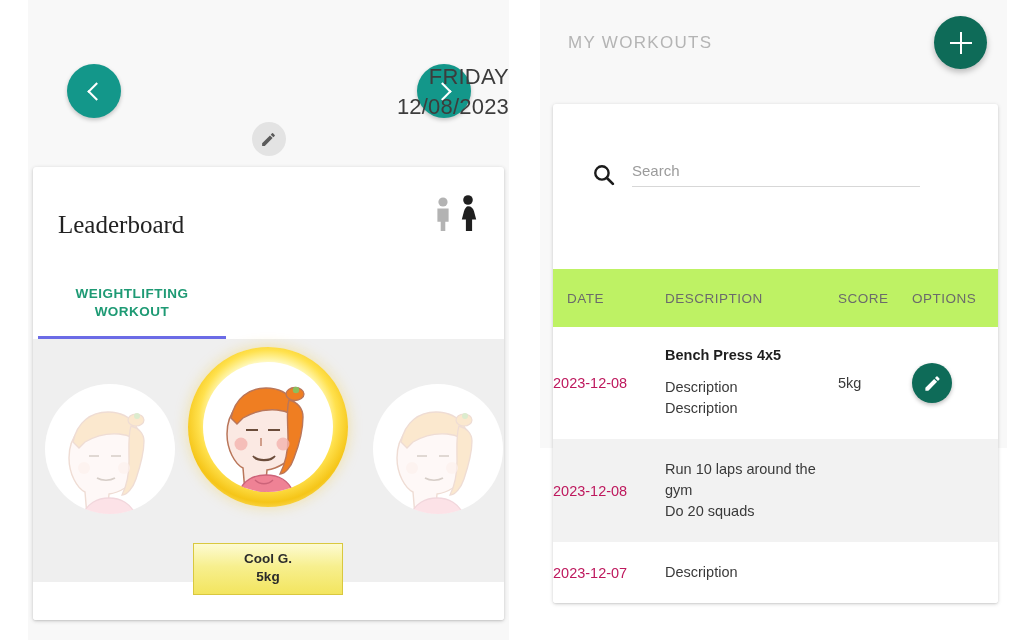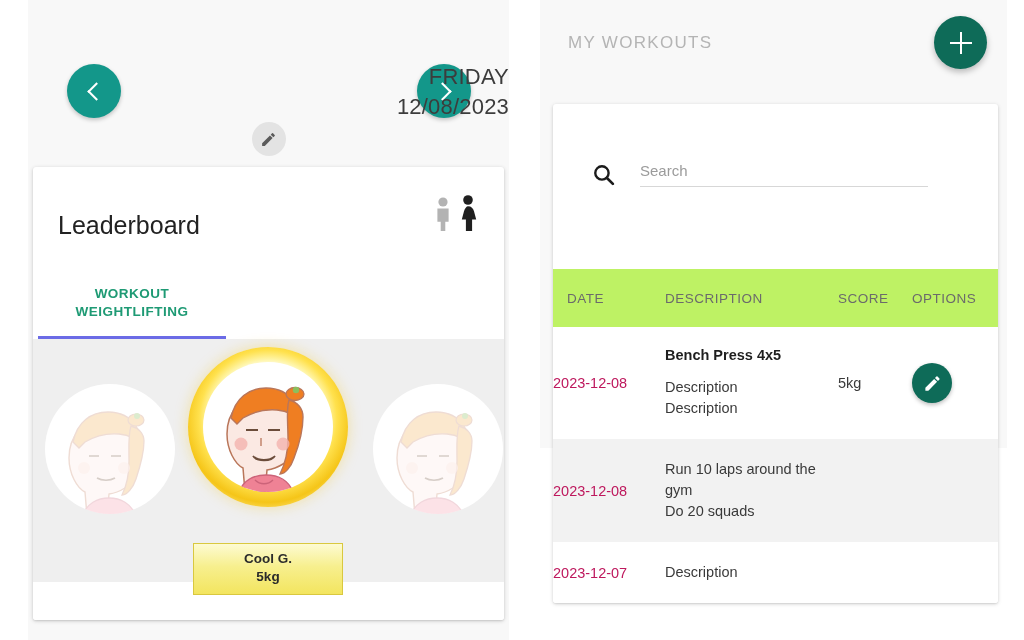--- a/index.html
+++ b/index.html
@@ -91,20 +91,21 @@
     top: 167px;
     width: 471px;
     background: #ffffff;
     border-radius: 3px;
     box-shadow: 0 1px 4px rgba(0,0,0,.16), 0 1px 2px rgba(0,0,0,.10);
     overflow: hidden;
   }
   .board-head {
     position: relative;
     height: 118px;
+    font-family: Liberation Serif, serif;
   }
   .board-title {
     position: absolute;
     left: 25px;
     top: 44px;
     font-size: 25px;
     color: #222222;
   }
   .gender-toggle {
     position: absolute;
@@ -253,21 +254,21 @@
   .search-zone {
     position: relative;
     height: 165px;
   }
   .search-row {
     position: absolute;
     left: 38px;
     top: 58px;
     display: flex;
     align-items: center;
-    gap: 24px;
+    gap: 16px;
   }
   .search-input {
     width: 288px;
     border: none;
     border-bottom: 1px solid #d7d7d7;
     outline: none;
     font-family: "Liberation Sans", sans-serif;
     font-size: 15px;
     color: #333333;
     padding: 0 0 7px 0;
@@ -360,22 +361,22 @@
           </svg>
           <svg width="24" height="36" viewBox="0 0 24 36">
             <circle cx="12" cy="5" r="4.8" fill="#1f1f1f"></circle>
             <path d="M12 11.2c3.4 0 5.2 2 6 5l2.2 8.2h-4.1V36H9.9V24.4H5.8L8 16.2c.8-3 2.6-5 4-5z" fill="#1f1f1f"></path>
           </svg>
         </div>
       </div>
 
       <div class="tabs-row">
         <div class="tab-active">
+          <div>WEIGHTLIFTING</div>
           <div>WORKOUT</div>
-          <div>WEIGHTLIFTING</div>
         </div>
         <div class="tab-indicator"></div>
       </div>
 
       <div class="podium">
 
         <div class="av-wrap side-l">
           <div class="av-circle small">
             <svg width="130" height="130" viewBox="0 0 130 130" class="faded">
               <g transform="translate(8,12)">

